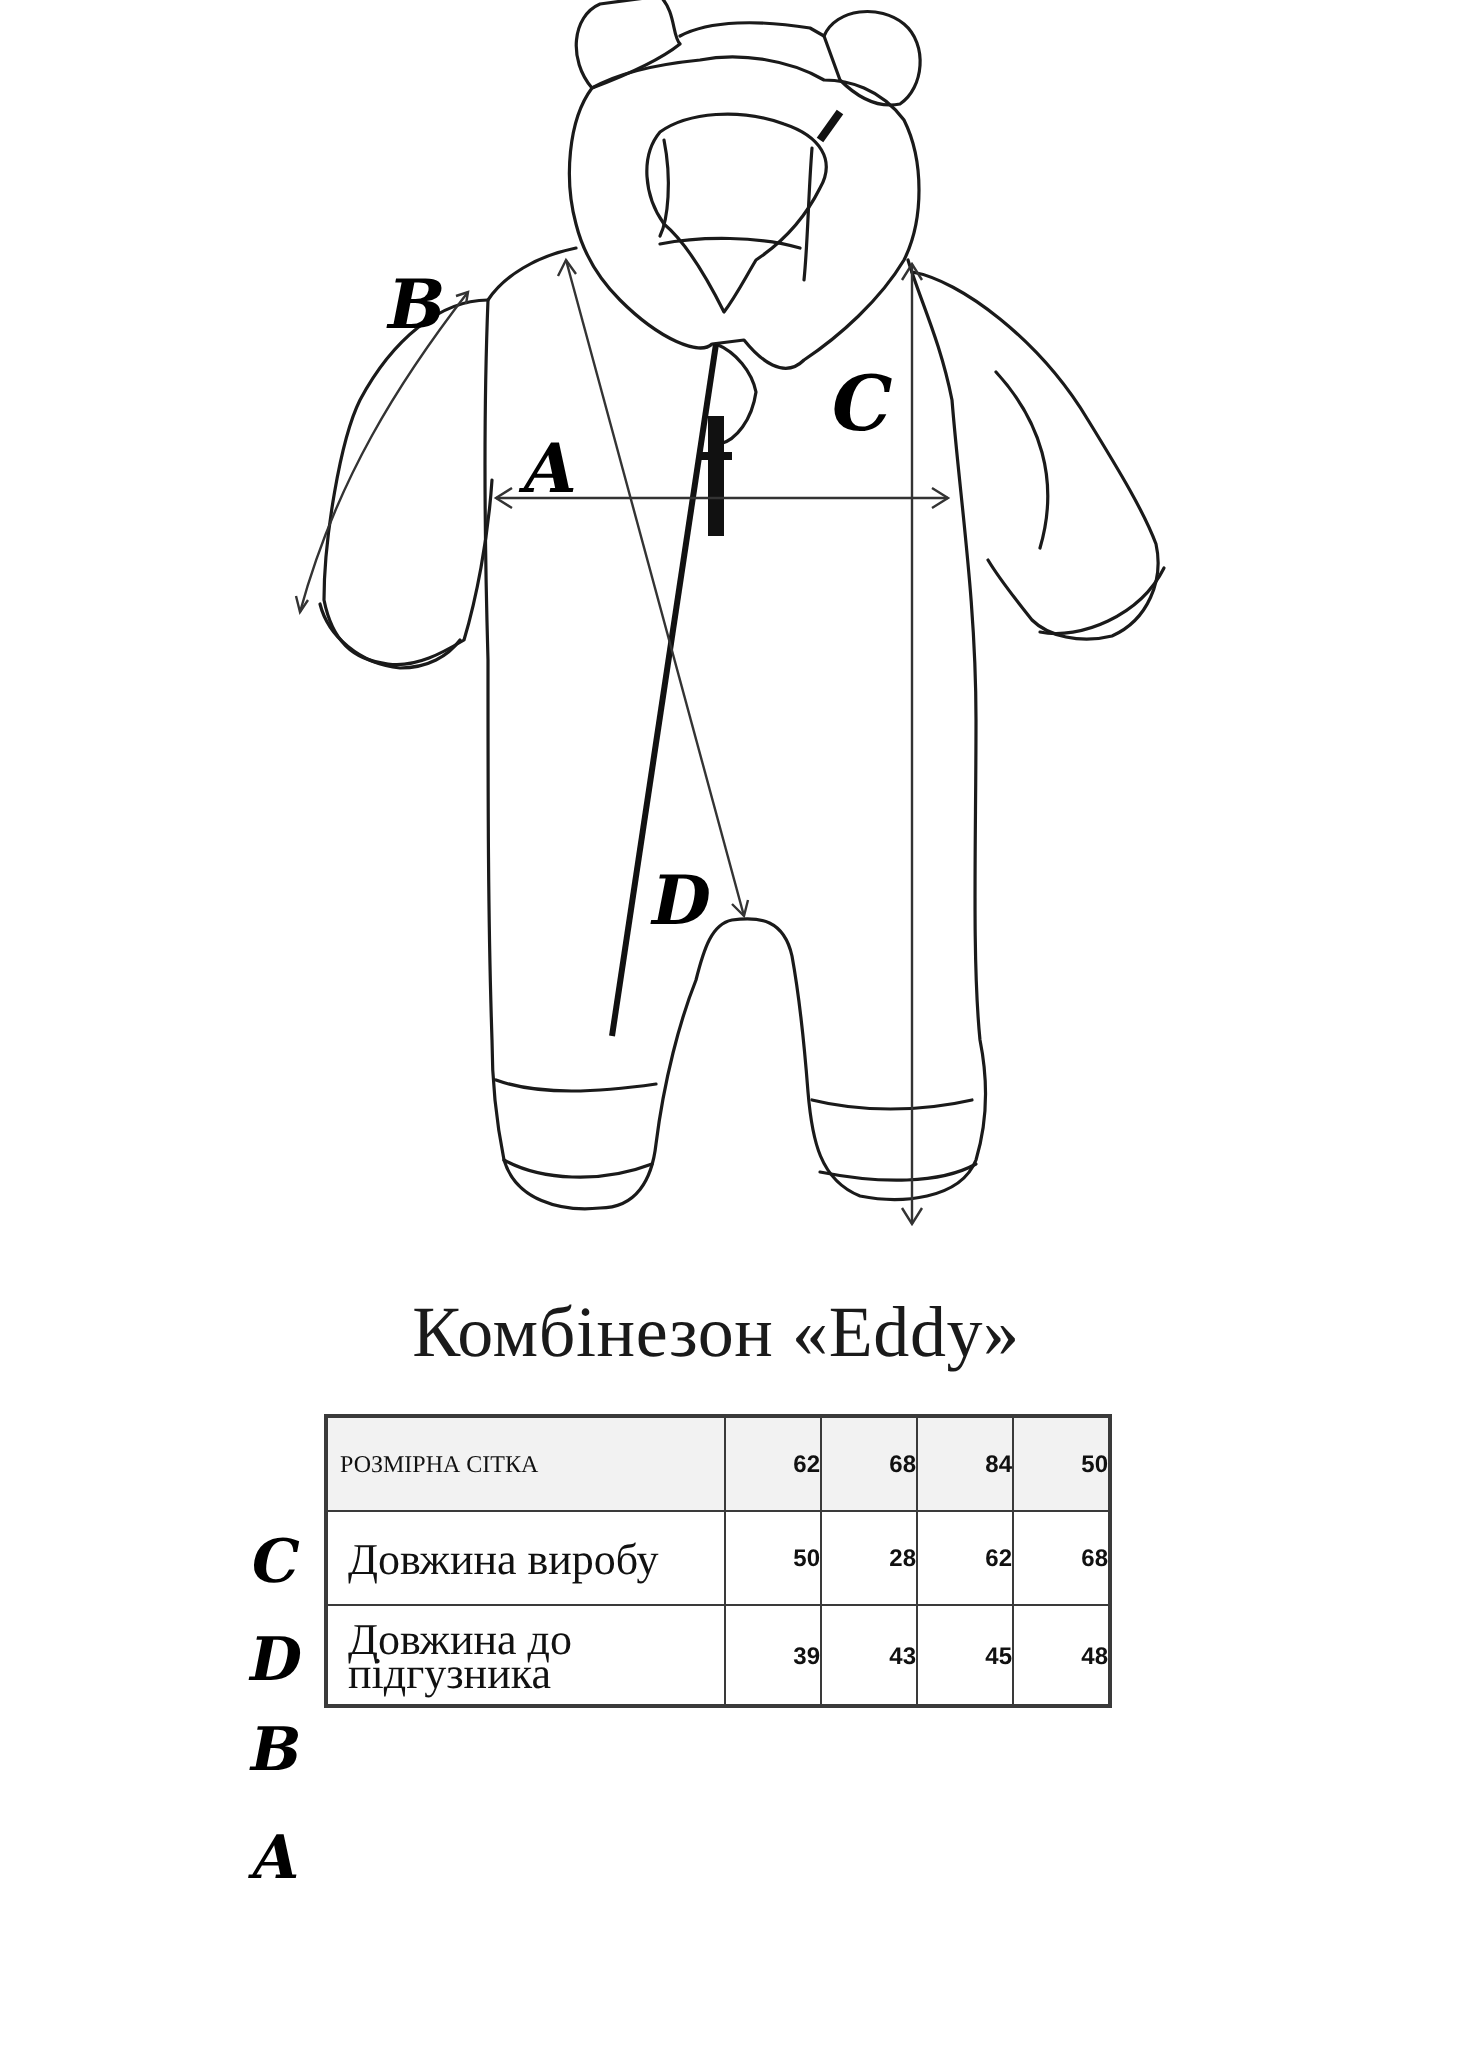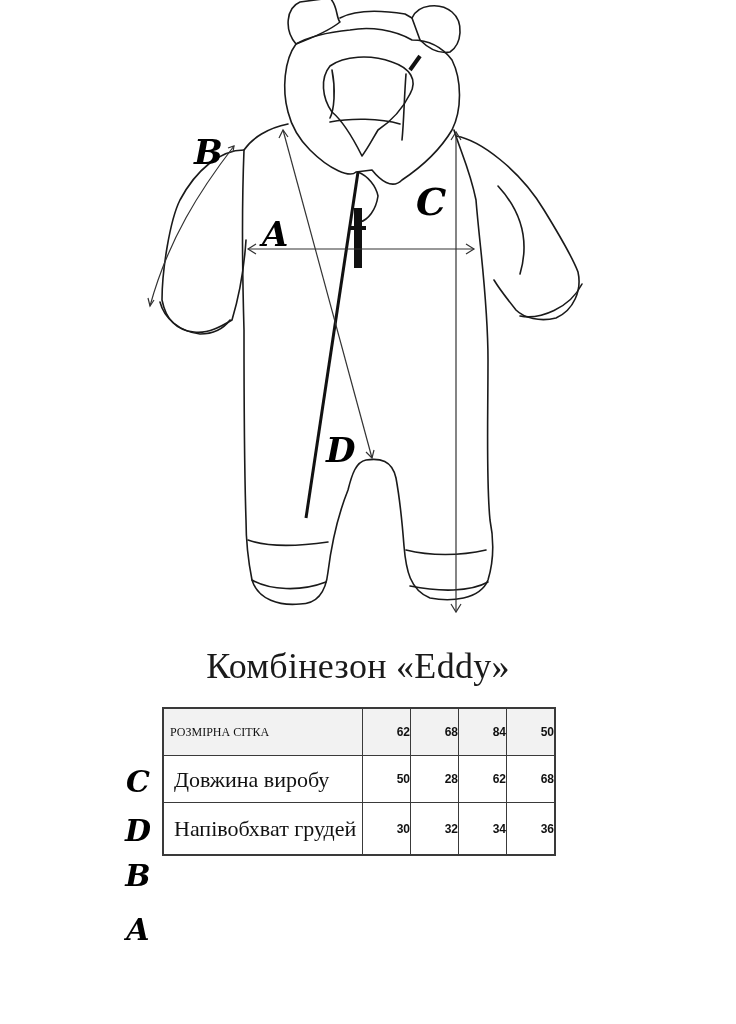--- a/index.html
+++ b/index.html
@@ -94,21 +94,21 @@
     <td class="num">84</td>
     <td class="num">50</td>
   </tr>
   <tr class="r1">
     <td class="label">Довжина виробу</td>
     <td class="num">50</td>
     <td class="num">28</td>
     <td class="num">62</td>
     <td class="num">68</td>
   </tr>
-  <tr class="r4">
-    <td class="label">Напівобхват грудей</td>
-    <td class="num">30</td>
-    <td class="num">32</td>
-    <td class="num">34</td>
-    <td class="num">36</td>
+  <tr class="r2">
+    <td class="label">Довжина до підгузника</td>
+    <td class="num">39</td>
+    <td class="num">43</td>
+    <td class="num">45</td>
+    <td class="num">48</td>
   </tr>
 </tbody>
   </table>
 
 </body></html>

